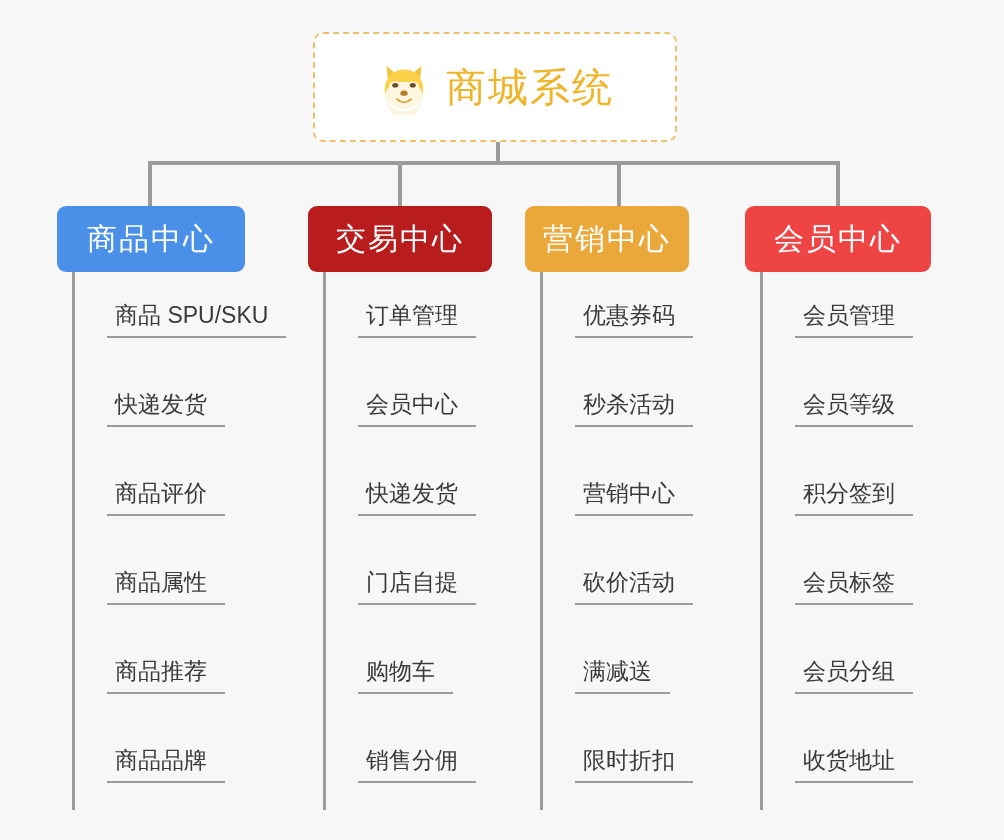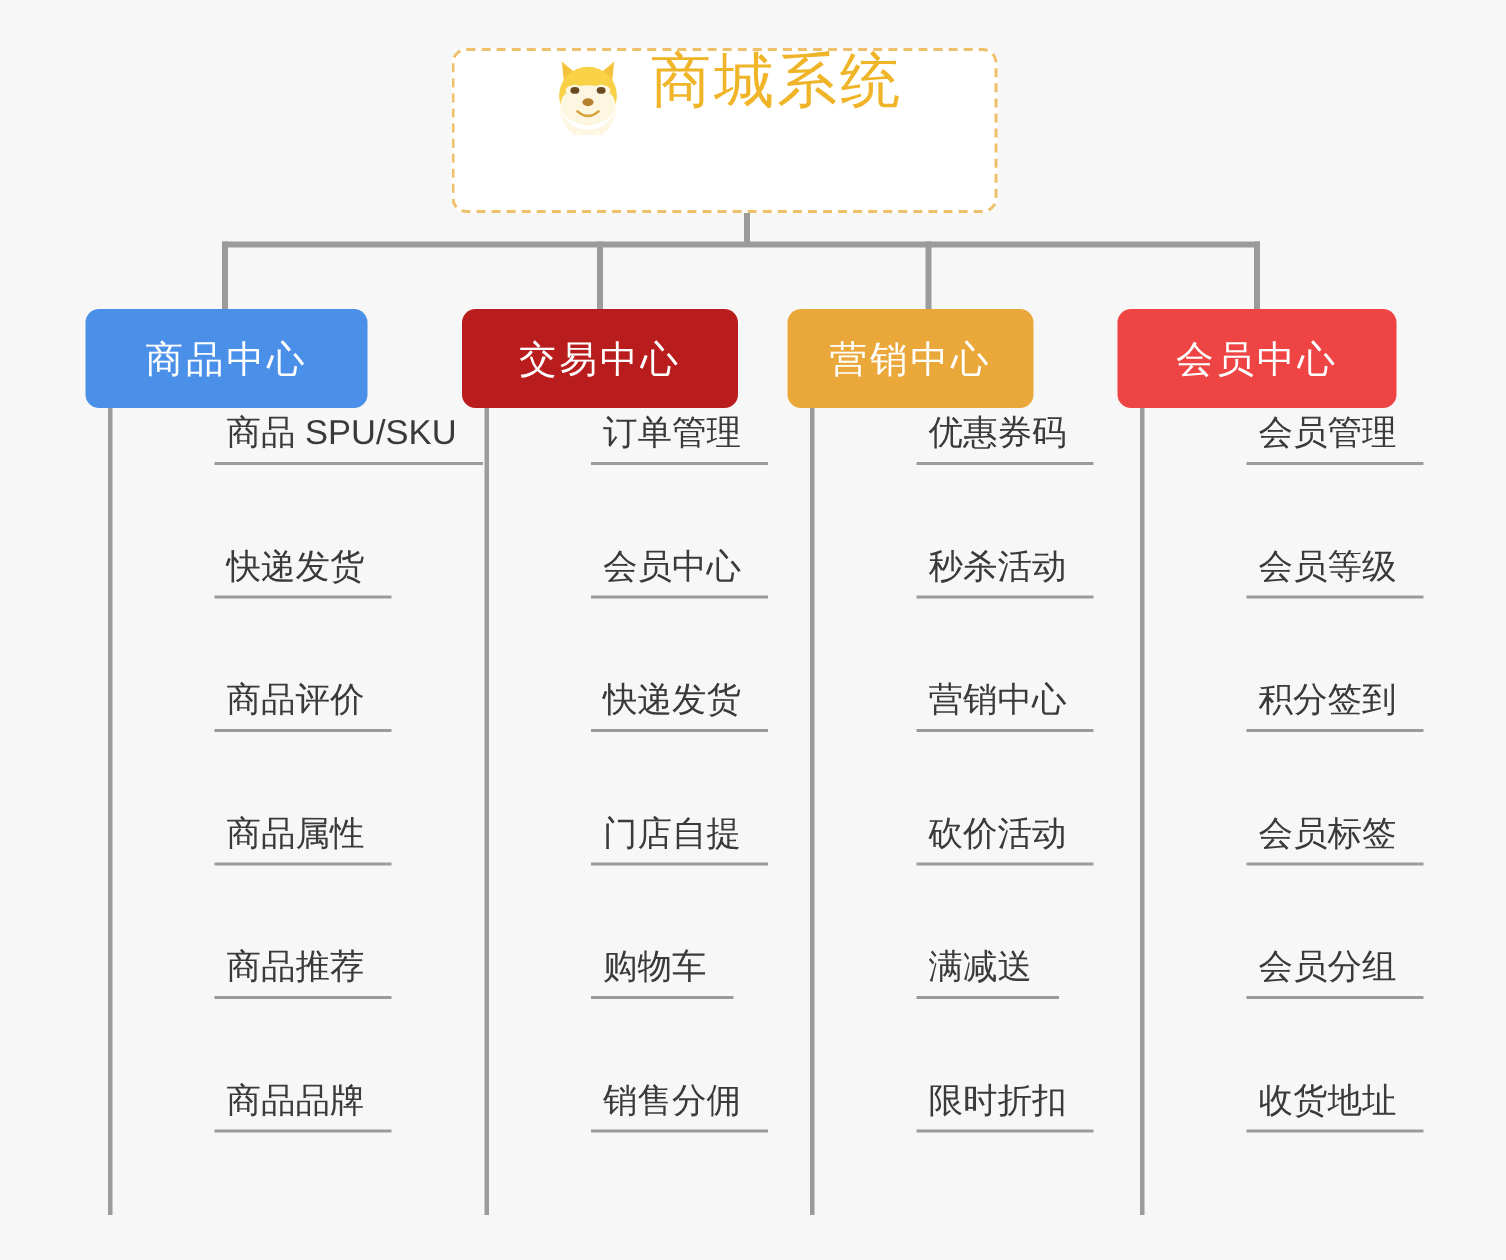--- a/index.html
+++ b/index.html
@@ -32,29 +32,30 @@
     pointer-events: none;
   }
   .ln {
     position: absolute;
     background: #9b9b9b;
   }
 
   
   .root-node {
     position: absolute;
-    left: 301px;
+    left: 313px;
     top: 32px;
     width: 364px;
     height: 110px;
     box-sizing: border-box;
     background: #ffffff;
     border: 2px dashed #eec06a;
     border-radius: 10px;
     display: flex;
+    align-items: center;
     justify-content: center;
     gap: 14px;
   }
   .root-emoji {
     width: 56px;
     height: 56px;
     flex: 0 0 auto;
     display: block;
   }
   .root-title {
@@ -71,38 +72,37 @@
     top: 206px;
   }
   .branch-head {
     box-sizing: border-box;
     height: 66px;
     border-radius: 9px;
     display: flex;
     align-items: center;
     justify-content: center;
     color: #ffffff;
-    font-size: 25px;
+    font-size: 30px;
     letter-spacing: 2px;
     white-space: nowrap;
   }
 
   .branch-body {
     position: relative;
     margin-left: 15px;
     border-left: 3px solid #9b9b9b;
     padding-top: 4px;
   }
   .leaf {
     position: relative;
     height: 89px;
     display: flex;
-    align-items: flex-start;
+    align-items: center;
     box-sizing: border-box;
-    padding-left: 36px;
   }
   .leaf-inner {
     position: relative;
     display: inline-block;
     margin-left: 32px;
     padding: 0 18px 7px 8px;
     border-bottom: 2px solid #9b9b9b;
   }
   .leaf-label {
     font-size: 23px;

